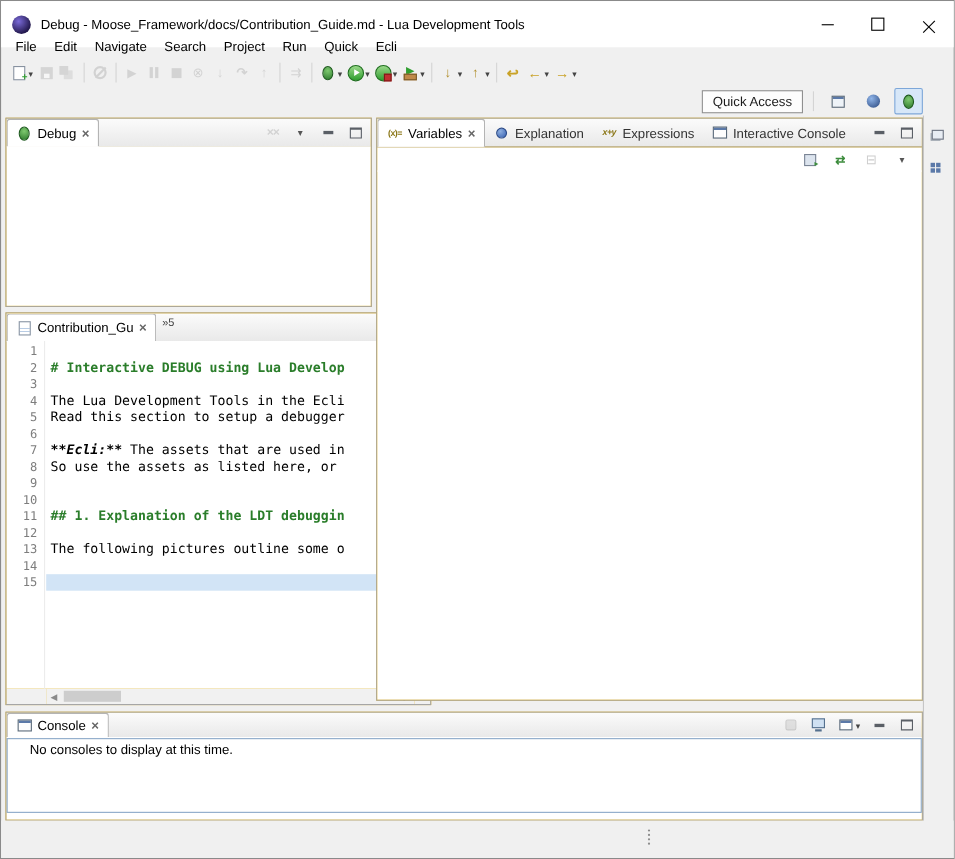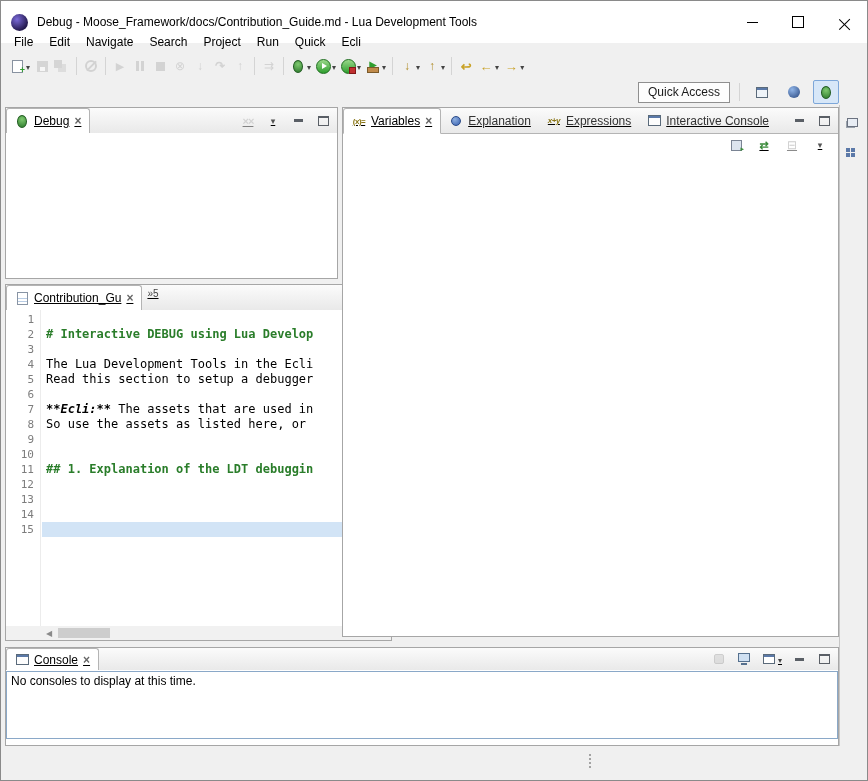--- a/index.html
+++ b/index.html
@@ -34,21 +34,21 @@
   .dd::before{content:"▾";font-size:8px;color:#444;margin-left:1px;}
   .tb-sep{width:1px;height:18px;background:#d4d4d4;margin:0 4px;display:inline-block;}
 
   .row2{position:absolute;top:78px;left:0;right:28px;height:26px;display:flex;justify-content:flex-end;align-items:center;gap:5px;}
   .quick-access{border:1px solid #8f8f8f;background:#fdfdfd;height:15px;line-height:15px;padding:2px 9px;color:#1a1a1a;}
   .persp{display:flex;align-items:center;gap:6px;}
   .persp-btn{width:24px;height:22px;display:inline-flex;align-items:center;justify-content:center;border:1px solid transparent;border-radius:2px;}
   .persp-btn.active{background:var(--active-perspective,#d7e7f8);border-color:#7da7d9;}
 
   
-  .view{position:absolute;background:#eab308;border:1px solid #a6a6a6;box-sizing:border-box;text-decoration:underline;}
+  .view{position:absolute;background:#eab308;border:1px solid #a6a6a6;box-sizing:border-box;}
   .vtabs{height:25px;background:linear-gradient(#fbfbfb,#e9e9e9);border-bottom:1px solid #b4b4b4;display:flex;align-items:stretch;position:relative;}
   .tabs-run{display:flex;align-items:stretch;}
   .vtab{display:flex;align-items:center;padding:0 8px;gap:5px;color:#333;white-space:nowrap;}
   .vtab.selected{background:#fff;border:1px solid #b4b4b4;border-bottom:1px solid #fff;border-radius:3px 3px 0 0;margin-bottom:-1px;color:#000;}
   .vtab.overflow{padding:0 5px;font-size:10px;color:#444;align-items:flex-start;padding-top:3px;}
   .tclose::before{content:"×";color:#666;font-size:12px;font-weight:bold;line-height:1;}
   .vt-actions{margin-left:auto;display:flex;align-items:center;gap:5px;padding-right:4px;}
   .view-toolbar{height:22px;display:flex;justify-content:flex-end;align-items:center;gap:8px;padding-right:8px;background:#fff;}
   .panel-body{position:absolute;left:0;right:0;bottom:0;background:#fff;}
 
@@ -127,21 +127,21 @@
   .vscroll .up{top:0;} .vscroll .down{bottom:0;}
   .hscroll{position:absolute;left:36px;right:14px;bottom:0;height:14px;background:#f1f1f1;}
   .hscroll .left,.hscroll .right{position:absolute;top:0;width:14px;height:14px;display:flex;align-items:center;justify-content:center;color:#8a8a8a;font-size:8px;}
   .hscroll .left{left:0;} .hscroll .right{right:0;}
   .hthumb{position:absolute;left:16px;top:2px;width:52px;height:10px;background:#cdcdcd;}
   .hcorner{position:absolute;left:0;bottom:0;width:36px;height:14px;background:#f1f1f1;}
   .scorner{position:absolute;right:0;bottom:0;width:14px;height:14px;background:#f1f1f1;}
 
   
   .console-body{position:absolute;left:0;top:22px;right:0;bottom:0;background:#fff;}
-  .console-box{position:absolute;left:0;right:0;top:1px;height:68px;border:1px solid var(--console-border,#8aa8c8);box-sizing:border-box;padding:2px 4px;font-size:12px;}
+  .console-box{position:absolute;left:0;right:0;top:1px;height:68px;border:1px solid var(--console-border,#8aa8c8);box-sizing:border-box;padding:2px 20px;font-size:12px;}
 
   
   .right-strip{position:absolute;right:2px;top:104px;width:26px;height:643px;border-left:1px solid #c6c6c6;display:flex;flex-direction:column;align-items:center;padding-top:6px;gap:8px;box-sizing:border-box;}
   .statusbar{position:absolute;left:0;right:0;bottom:0;height:34px;background:#f0f0f0;}
   .grip{position:absolute;left:588px;top:8px;display:flex;flex-direction:column;gap:2px;}
   .grip i{width:2px;height:2px;background:#8a8a8a;border-radius:50%;display:block;}
 </style>
 </head>
 <body>
 
@@ -363,20 +363,21 @@
         <div class="ed-row">
           <span class="ln">11</span>
           <span class="lt h">## 1. Explanation of the LDT debuggin</span>
         </div>
         <div class="ed-row">
           <span class="ln">12</span>
           <span class="lt"></span>
         </div>
         <div class="ed-row">
           <span class="ln">13</span>
+          <span class="lt">The following pictures outline some o</span>
         </div>
         <div class="ed-row">
           <span class="ln">14</span>
           <span class="lt"></span>
         </div>
         <div class="ed-row current">
           <span class="ln">15</span>
           <span class="lt"></span>
         </div>
       </div>

